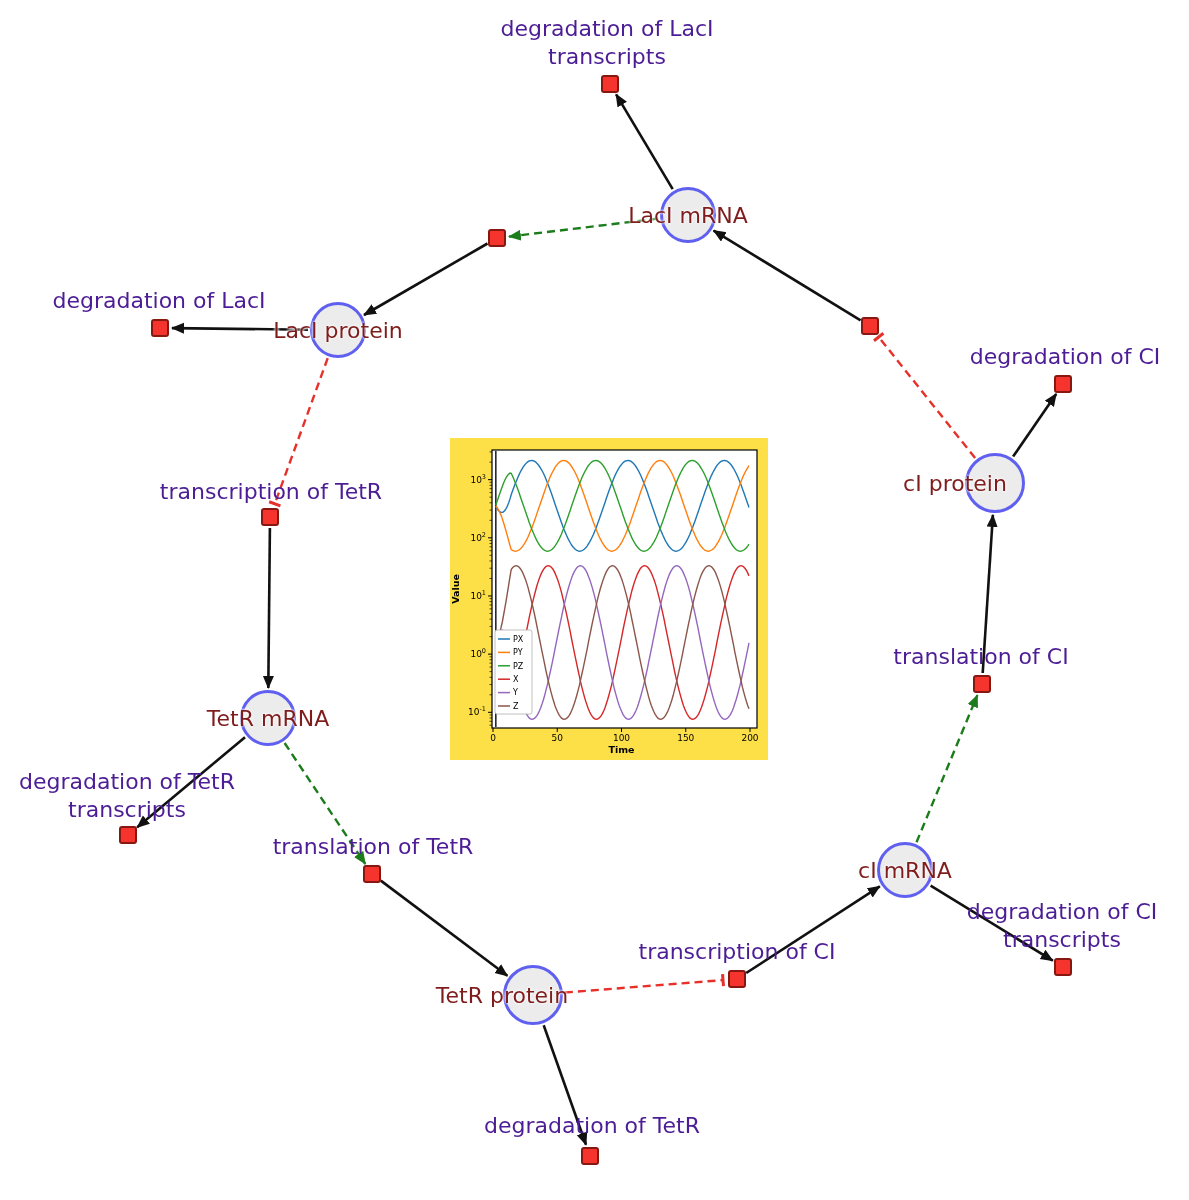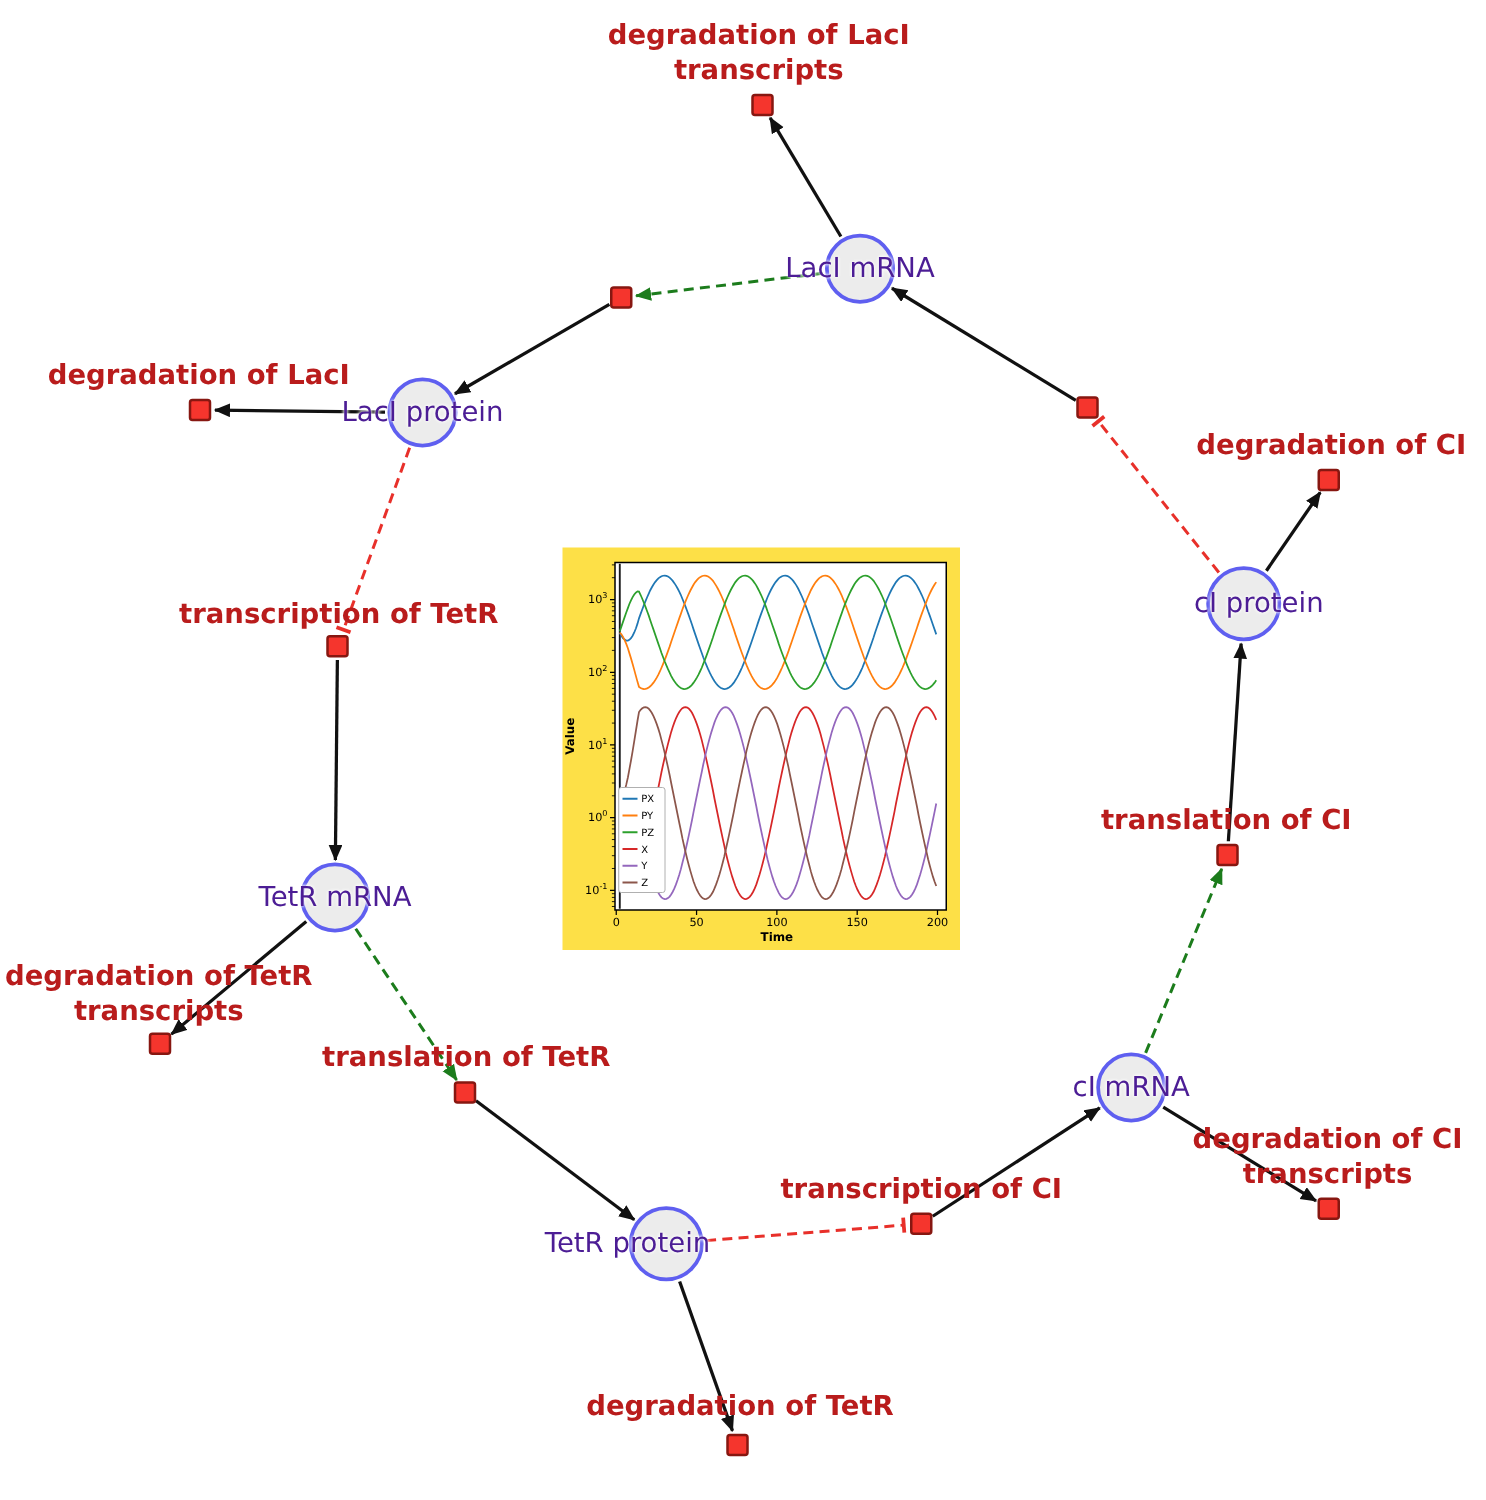--- a/index.html
+++ b/index.html
@@ -5,23 +5,23 @@
   html,body{margin:0;padding:0;background:#ffffff;font-family:"DejaVu Sans",sans-serif;}
   #canvas{position:relative;width:1189px;height:1200px;background:#fff;overflow:hidden;}
   #edge-svg{position:absolute;left:0;top:0;z-index:1;}
   #nodes{position:absolute;left:0;top:0;width:100%;height:100%;z-index:3;}
   #plot-panel{position:absolute;left:450px;top:438px;width:318px;height:322px;z-index:2;background:#fde047;}
   #plot-svg text{font-family:"DejaVu Sans",sans-serif;fill:#000;}
   .edge-black{stroke:#111111;stroke-width:2.6;}
   .edge-green{stroke:#1c7c1c;stroke-width:2.4;stroke-dasharray:8 5;}
   .edge-red{stroke:#e8302a;stroke-width:2.4;stroke-dasharray:8 5;}
   .species-node{position:absolute;border-radius:50%;background:#ececec;border:3px solid #5f5ff0;box-sizing:border-box;}
-  .species-label{position:absolute;transform:translate(-50%,-50%);font-size:22px;color:#4c1d95;white-space:nowrap;text-shadow:0 0 3px #fff,0 0 3px #fff;}
+  .species-label{position:absolute;transform:translate(-50%,-50%);font-size:22px;color:#7f1d1d;white-space:nowrap;text-shadow:0 0 3px #fff,0 0 3px #fff;}
   .reaction-node{position:absolute;width:18px;height:18px;background:#f5352d;border:2.5px solid #871711;border-radius:3px;box-sizing:border-box;}
-  .reaction-label{position:absolute;transform:translate(-50%,-50%);font-size:22px;font-weight:bold;color:#b91c1c;white-space:nowrap;text-align:center;line-height:28px;}
+  .reaction-label{position:absolute;transform:translate(-50%,-50%);font-size:22px;font-weight:normal;color:#4c1d95;white-space:nowrap;text-align:center;line-height:28px;}
 </style>
 </head>
 <body>
 
 <div id="canvas">
   <svg id="edge-svg" width="1189" height="1200">
     <defs>
       <marker id="mk-arrow-black" markerUnits="userSpaceOnUse" markerWidth="14" markerHeight="12" refX="12" refY="5.5" orient="auto">
         <path d="M0,0 L13,5.5 L0,11 Z" fill="#111111"></path>
       </marker>
@@ -53,21 +53,21 @@
         <line x1="982.7" y1="673.0" x2="992.9" y2="514.9" class="edge-black" marker-end="url(#mk-arrow-black)"></line>
       </g>
   </svg>
 
   <div id="nodes">
       <div class="species-node" style="left: 660px; top: 187px; height: 56px; width: 56px;"></div>
       <div class="species-label" style="left: 688px; top: 215px;">LacI mRNA</div>
       <div class="species-node" style="left: 310px; top: 302px; height: 56px; width: 56px;"></div>
       <div class="species-label" style="left: 338px; top: 330px;">LacI protein</div>
       <div class="species-node" style="left: 965px; top: 453px; height: 60px; width: 60px;"></div>
-      <div class="species-label" style="left: 1007px; top: 483px;">cI protein</div>
+      <div class="species-label" style="left: 955px; top: 483px;">cI protein</div>
       <div class="species-node" style="left: 240px; top: 690px; height: 56px; width: 56px;"></div>
       <div class="species-label" style="left: 268px; top: 718px;">TetR mRNA</div>
       <div class="species-node" style="left: 877px; top: 842px; height: 56px; width: 56px;"></div>
       <div class="species-label" style="left: 905px; top: 870px;">cI mRNA</div>
       <div class="species-node" style="left: 503px; top: 965px; height: 60px; width: 60px;"></div>
       <div class="species-label" style="left: 502px; top: 995px;">TetR protein</div>
       <div class="reaction-node" style="left: 601px; top: 75px;"></div>
       <div class="reaction-label" style="left: 607px; top: 43px;">
         <div>degradation of LacI</div>
         <div>transcripts</div>

